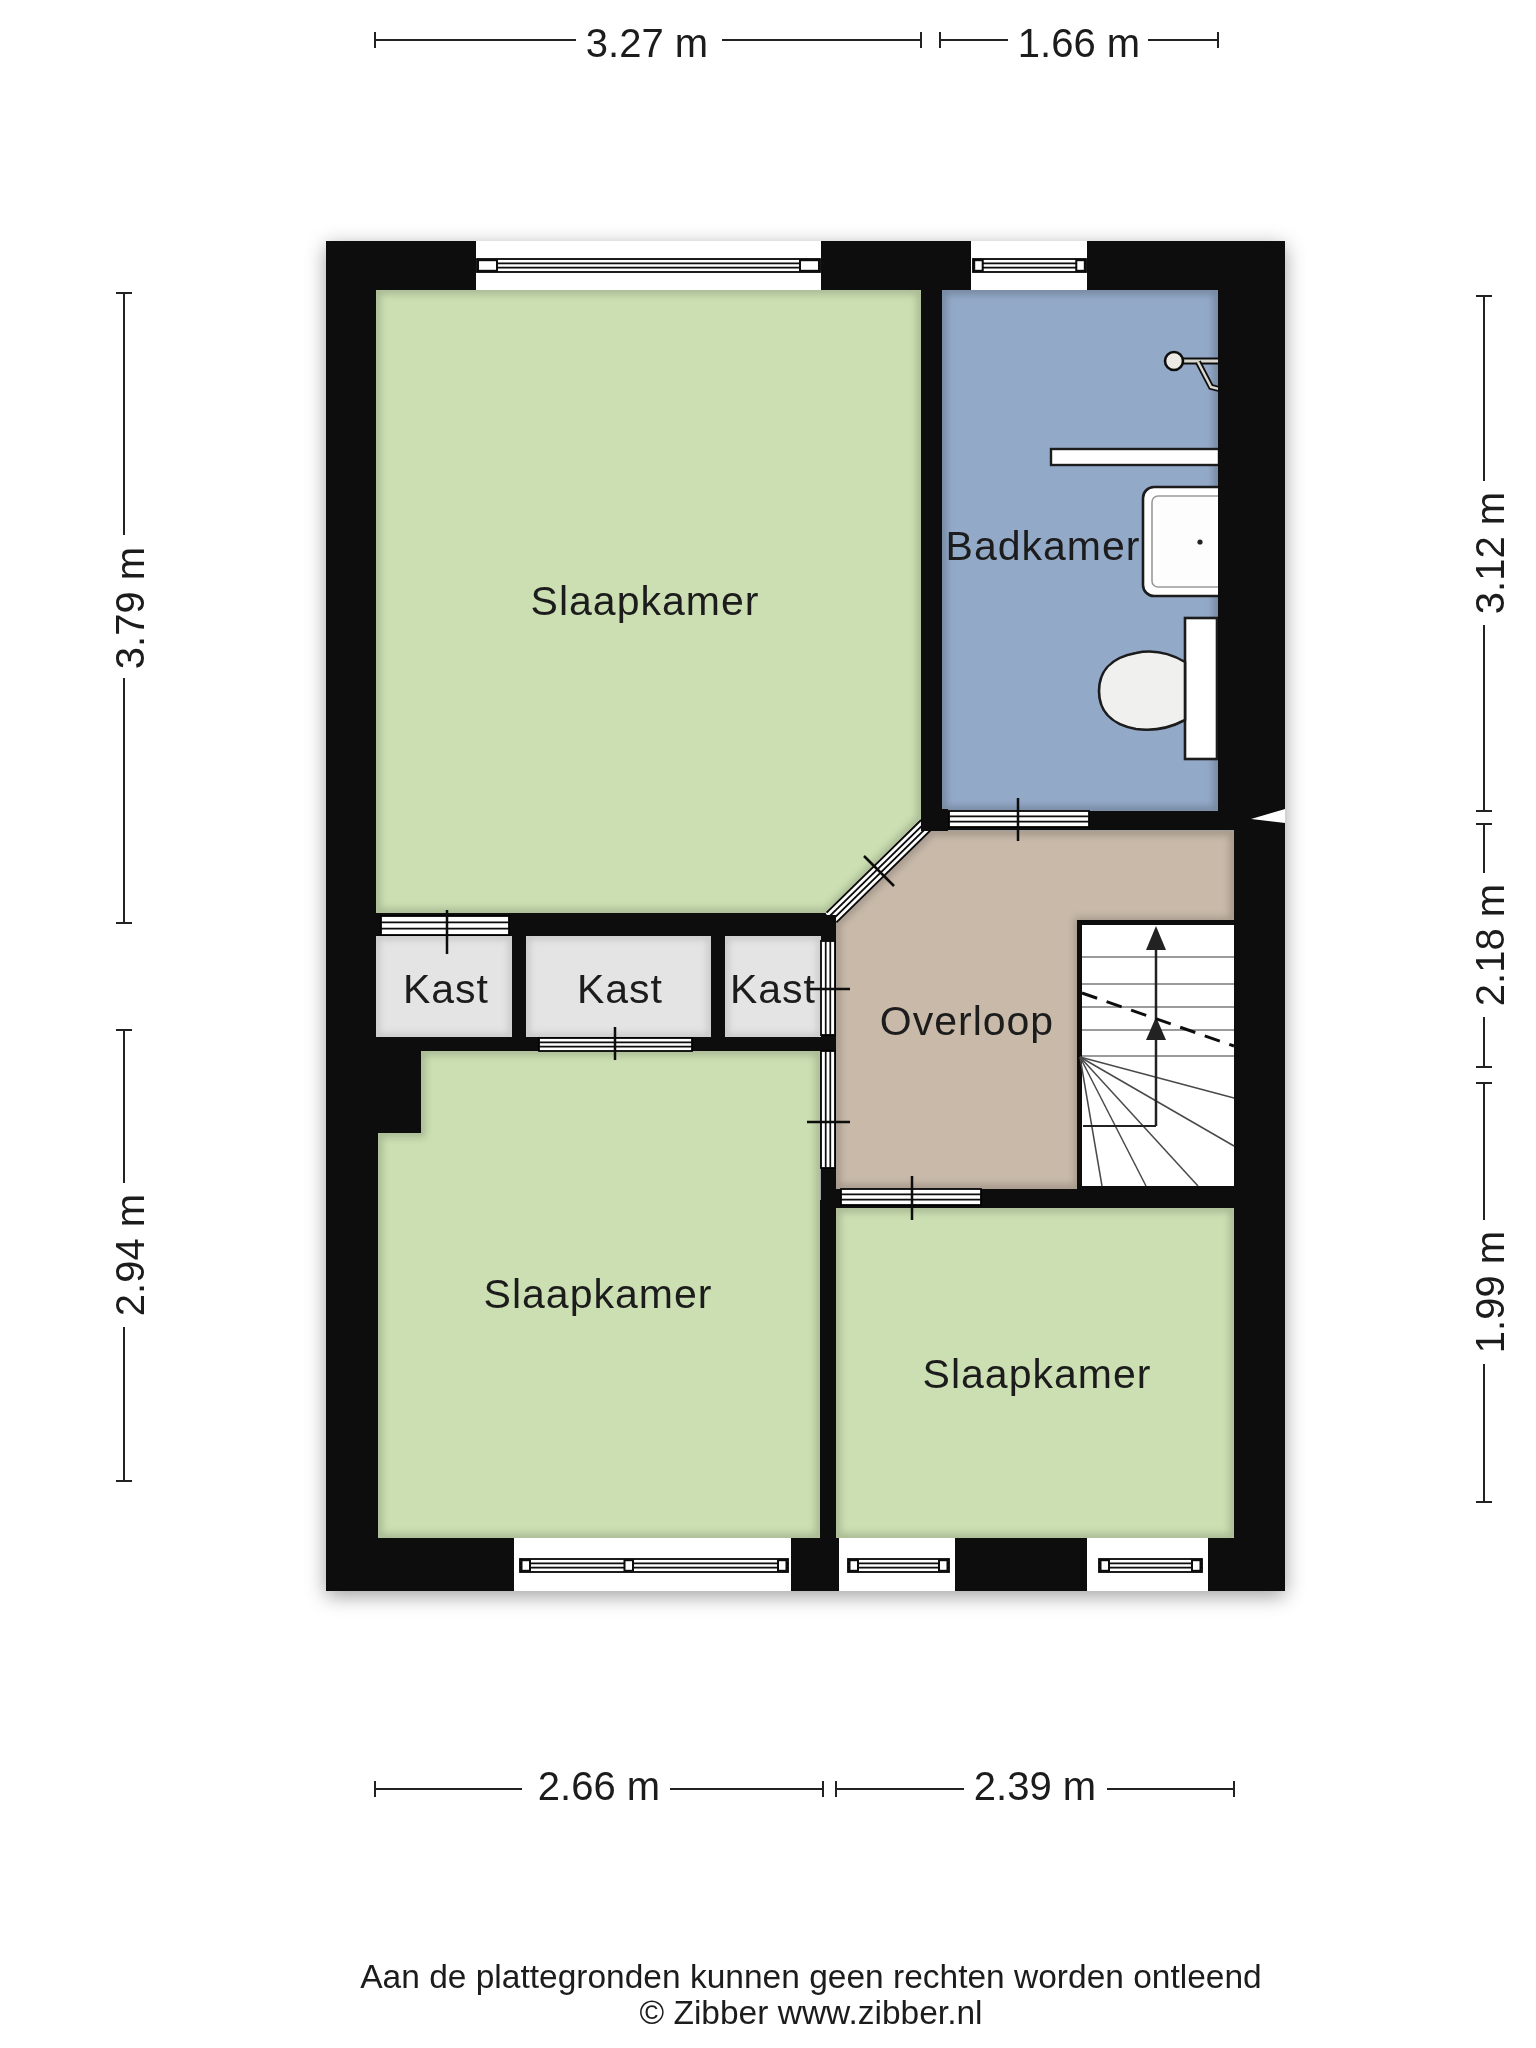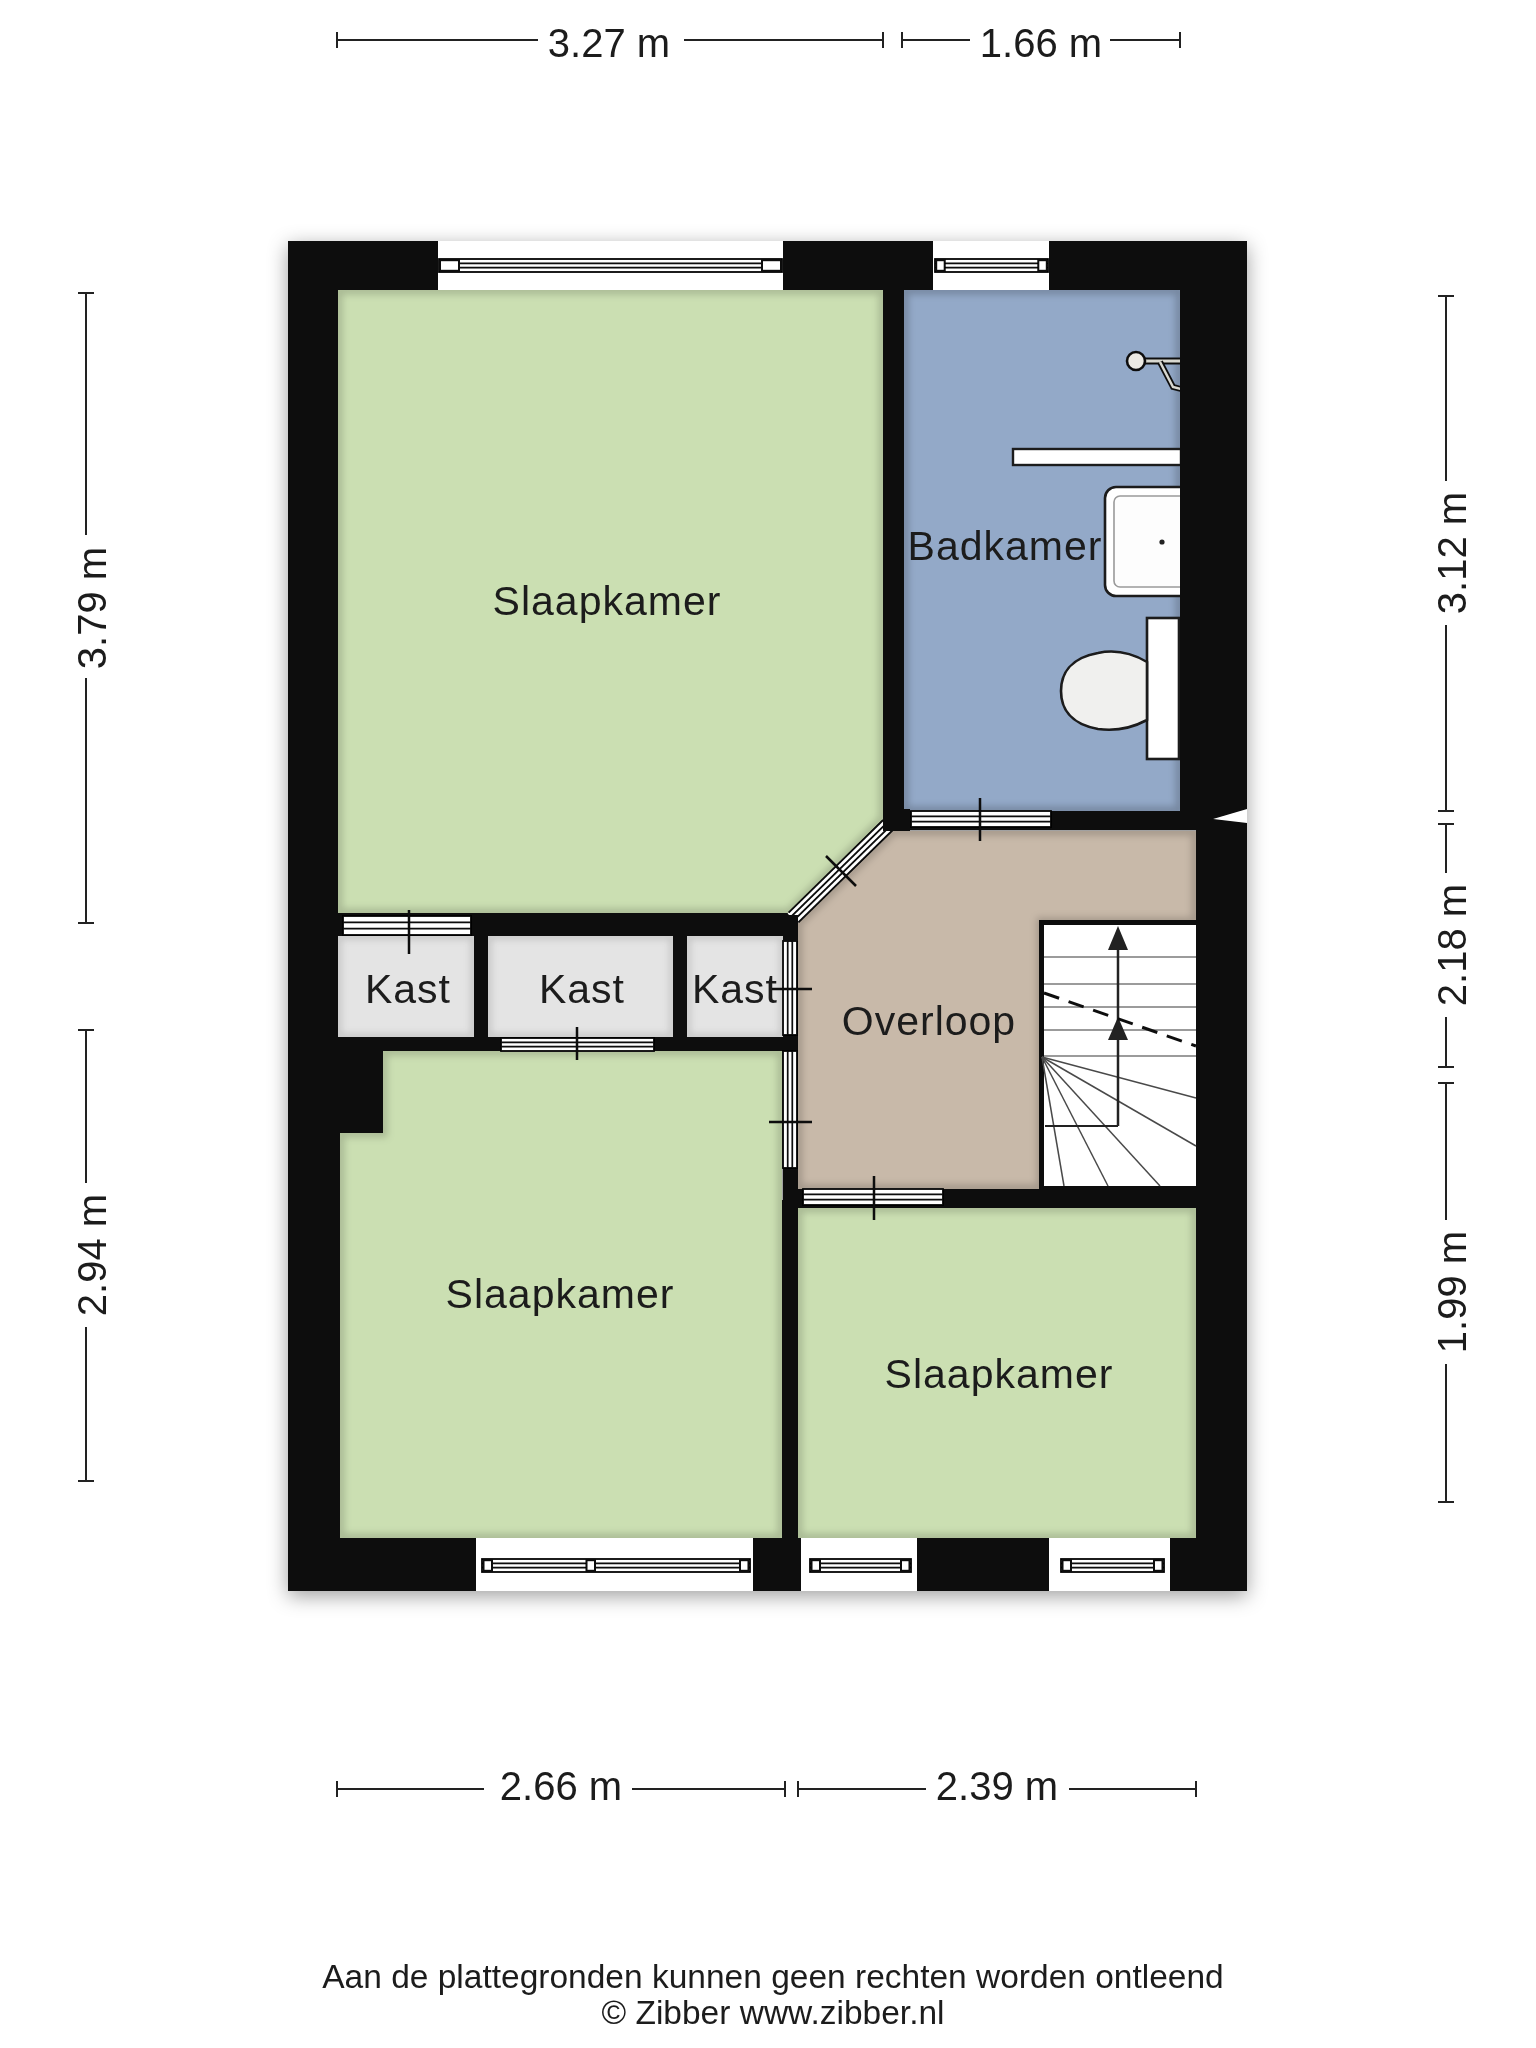--- a/index.html
+++ b/index.html
@@ -1,16 +1,16 @@
 <!DOCTYPE html>
 <html><head>
 <meta charset="utf-8">
 <style>
   html,body{margin:0;padding:0;background:#ffffff;}
-  #page{width:1482px;height:2048px;position:relative;font-family:"Liberation Sans", sans-serif;}
+  #page{width:1482px;height:2048px;position:relative;font-family:"Liberation Sans", sans-serif;margin-left:38px;}
   svg{display:block;}
   text{font-family:"Liberation Sans", sans-serif;fill:#1c1c1c;}
 </style>
 </head>
 <body>
 <div id="page">
 <svg width="1536" height="2048" viewBox="0 0 1536 2048">
 <defs>
   <filter id="dropsh" x="-5%" y="-5%" width="110%" height="110%">
     <feDropShadow dx="0" dy="5" stdDeviation="10" flood-color="#000000" flood-opacity="0.38"></feDropShadow>

